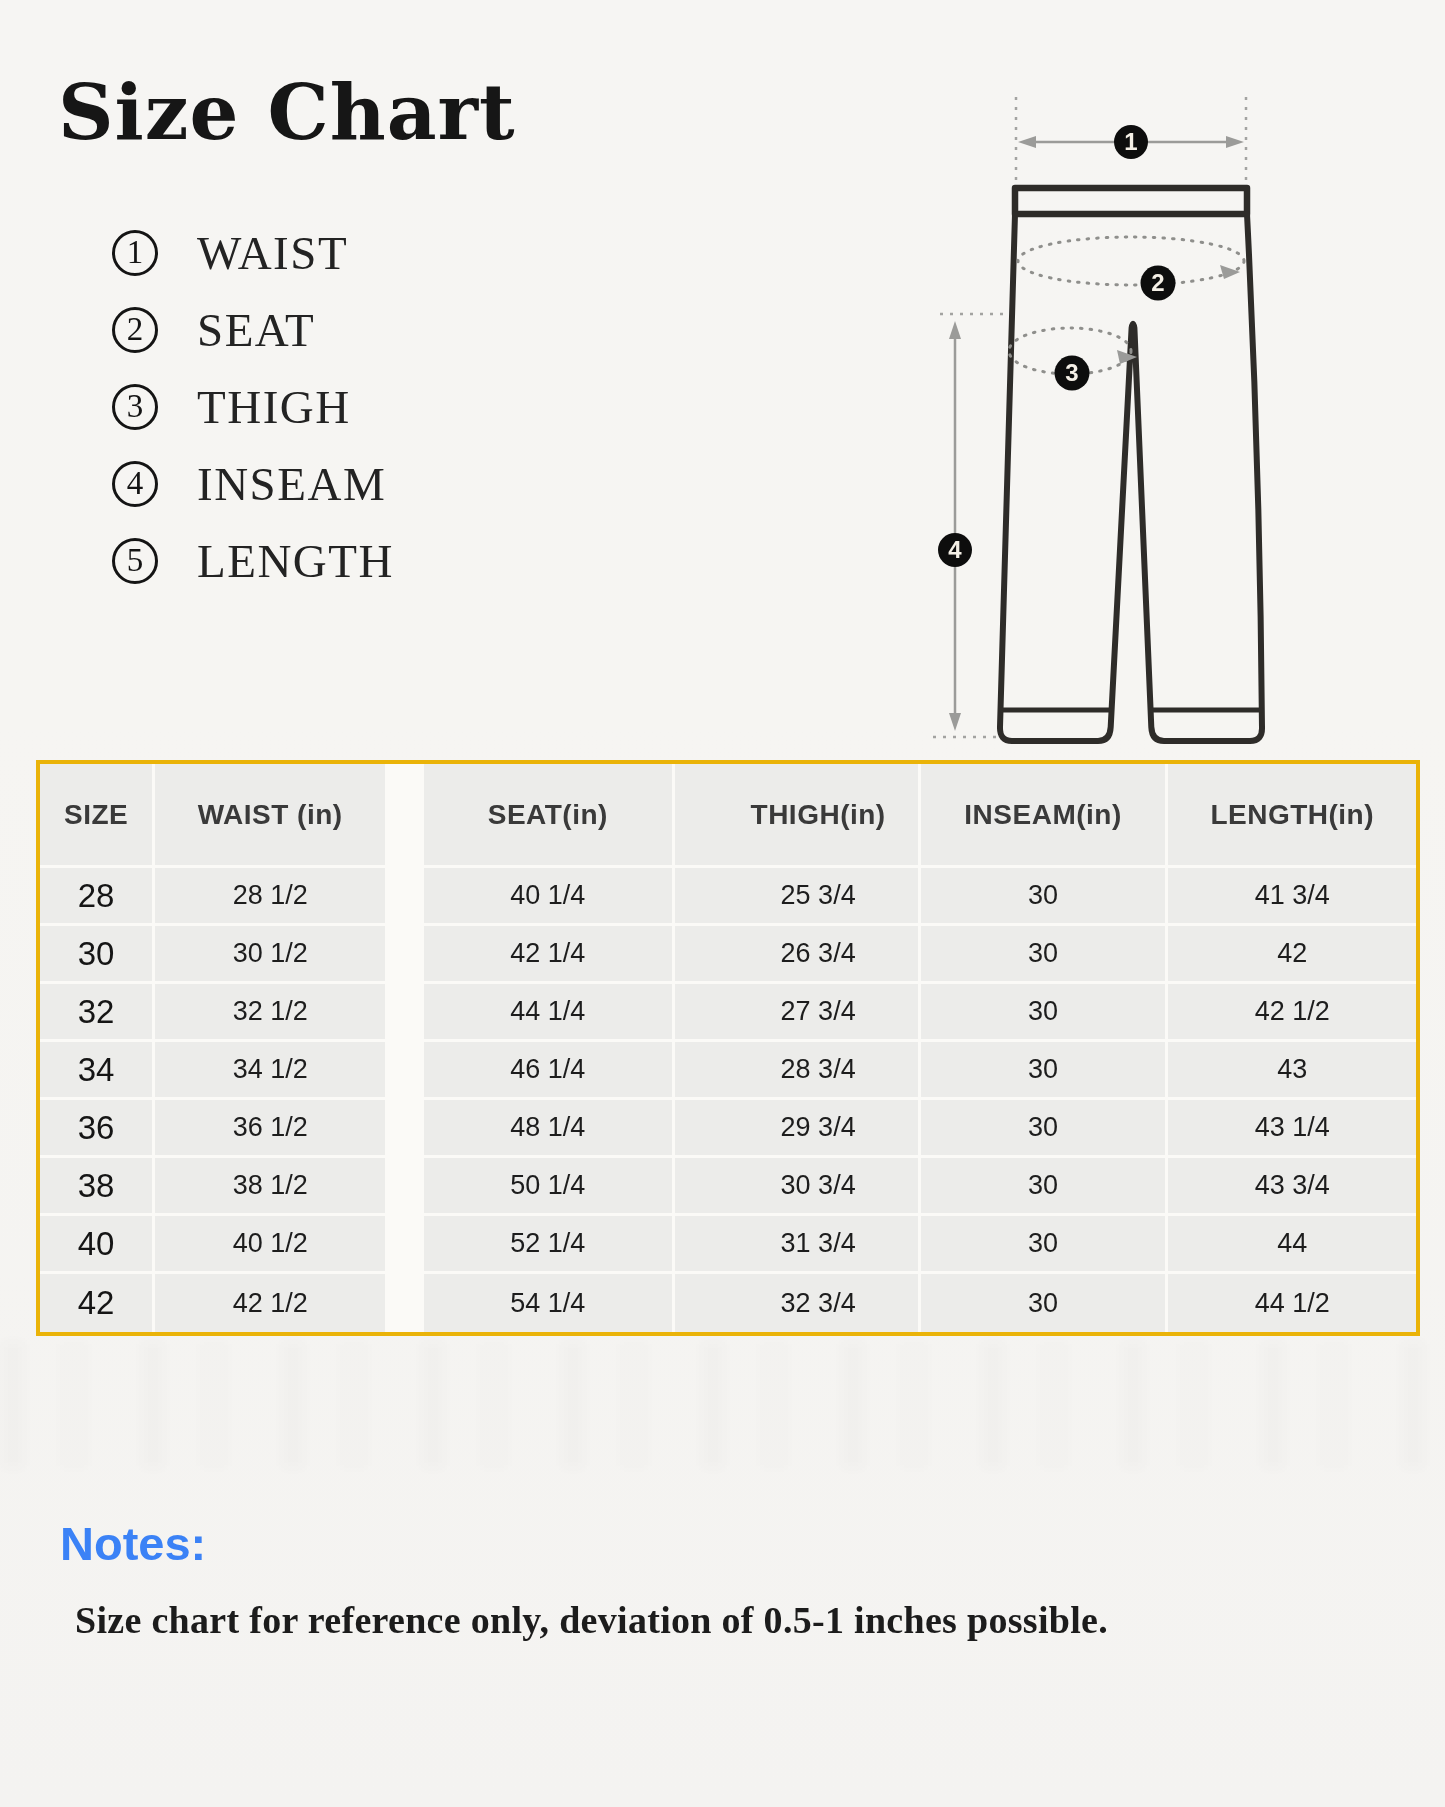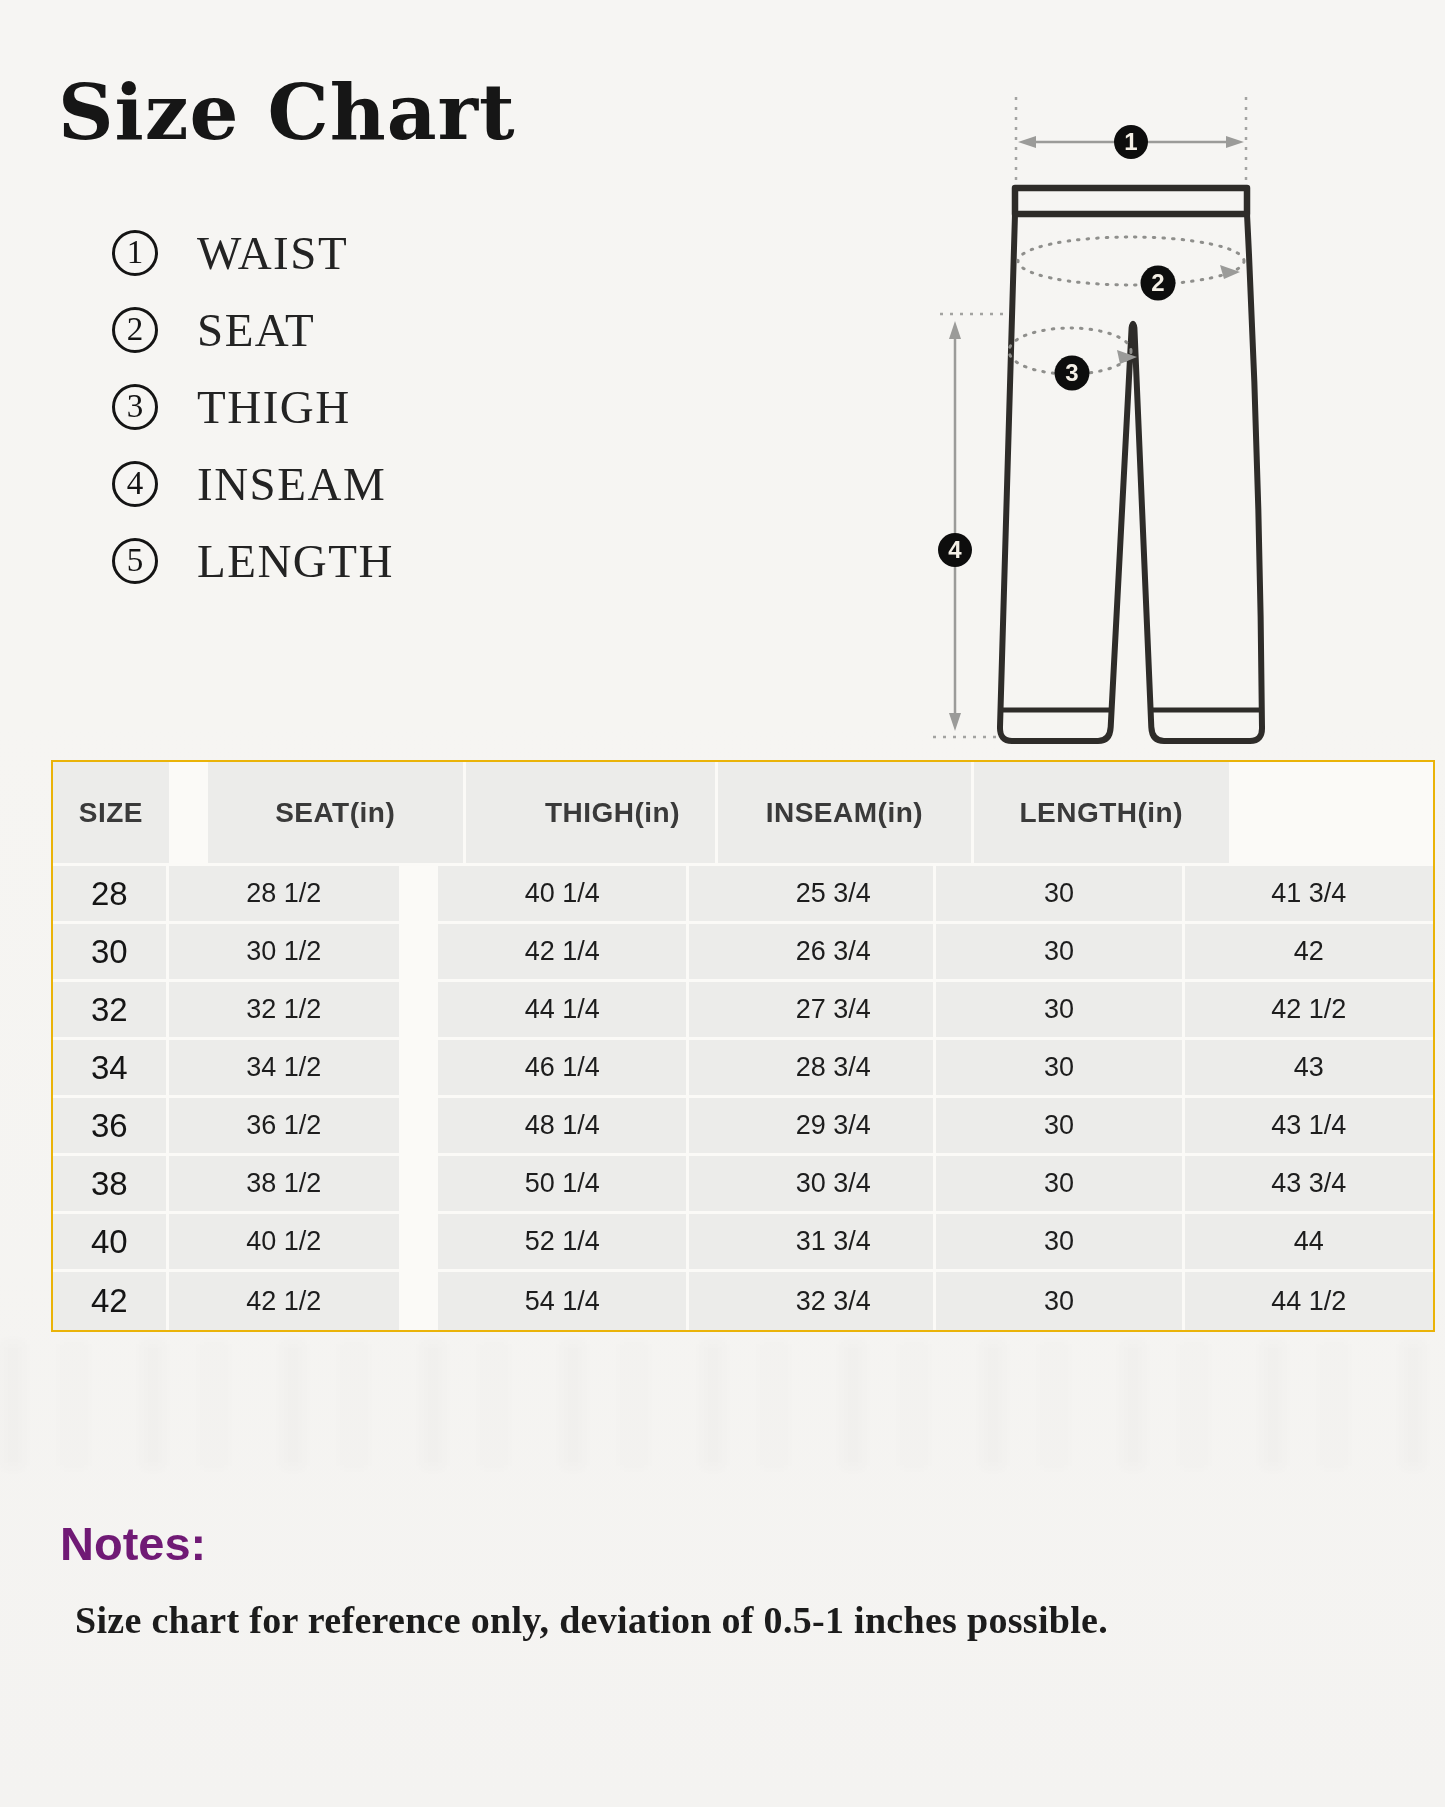--- a/index.html
+++ b/index.html
@@ -29,40 +29,40 @@
     background:transparent;
   }
   .legend-label{
     margin-left:39px;
     font-family:"Liberation Serif",serif;font-size:47px;color:#232323;letter-spacing:1.5px;
   }
   
   .diagram{position:absolute;left:900px;top:85px;width:420px;height:670px;}
   
   .size-table{
-    position:absolute;left:51px;top:760px;width:1384px;box-sizing:border-box;
-    border:2px solid #eab308;background:#fbfaf7;
+    position:absolute;left:36px;top:760px;width:1384px;box-sizing:border-box;
+    border:4px solid #eab308;background:#fbfaf7;
   }
   .t-row{display:flex;width:100%;}
   .t-cell{
     box-sizing:border-box;background:#ececea;
     border-right:3px solid #fbfaf7;border-bottom:3px solid #fbfaf7;
     display:flex;align-items:center;justify-content:center;
     color:#1d1d1d;font-size:27px;
   }
   .t-cell:last-child{border-right:none;}
   .t-row:last-child .t-cell{border-bottom:none;}
   .t-head .t-cell{height:104px;font-weight:700;font-size:28px;color:#3a3a3a;letter-spacing:.5px;}
   .t-body .t-cell{height:58px;}
   .t-body .t-cell.c0{font-size:33px;color:#151515;}
   .c0{width:8.6%;} .c1{width:17.4%;} .c2{width:18.7%;margin-left:36px;} .c3{width:18.3%;padding-left:44px;} .c4{width:18.5%;} .c5{width:18.5%;}
   
   .notes-label{
     position:absolute;left:60px;top:1516px;
-    font-family:"Liberation Sans",sans-serif;font-weight:700;font-size:47px;color:#701a75;
+    font-family:"Liberation Sans",sans-serif;font-weight:700;font-size:47px;color:#3b82f6;
   }
   .note-text{
     position:absolute;left:60px;top:1598px;
     font-family:"Liberation Serif",serif;font-weight:600;font-size:38px;color:#1c1c1c;letter-spacing:.3px;margin-left:15px;
   }
 </style>
 </head>
 <body>
 
 <div class="artifact-band"></div>
@@ -157,20 +157,21 @@
   </g>
   <g>
     <circle cx="55" cy="465" r="17" fill="#0d0d0d"></circle>
     <text x="55" y="473" text-anchor="middle" fill="#f4efe6" font-size="24" font-weight="bold" font-family="Liberation Sans, sans-serif">4</text>
   </g>
 </svg>
 
 <div class="size-table">
   <div class="t-row t-head" id="head-row">
       <div class="t-cell c0">SIZE</div>
+      <div class="t-cell c1">WAIST (in)</div>
       <div class="t-cell c2">SEAT(in)</div>
       <div class="t-cell c3">THIGH(in)</div>
       <div class="t-cell c4">INSEAM(in)</div>
       <div class="t-cell c5">LENGTH(in)</div>
     </div>
   <div class="t-body" id="body-rows">
       <div class="t-row">
         <div class="t-cell c0">28</div>
         <div class="t-cell c1">28 1/2</div>
         <div class="t-cell c2">40 1/4</div>

